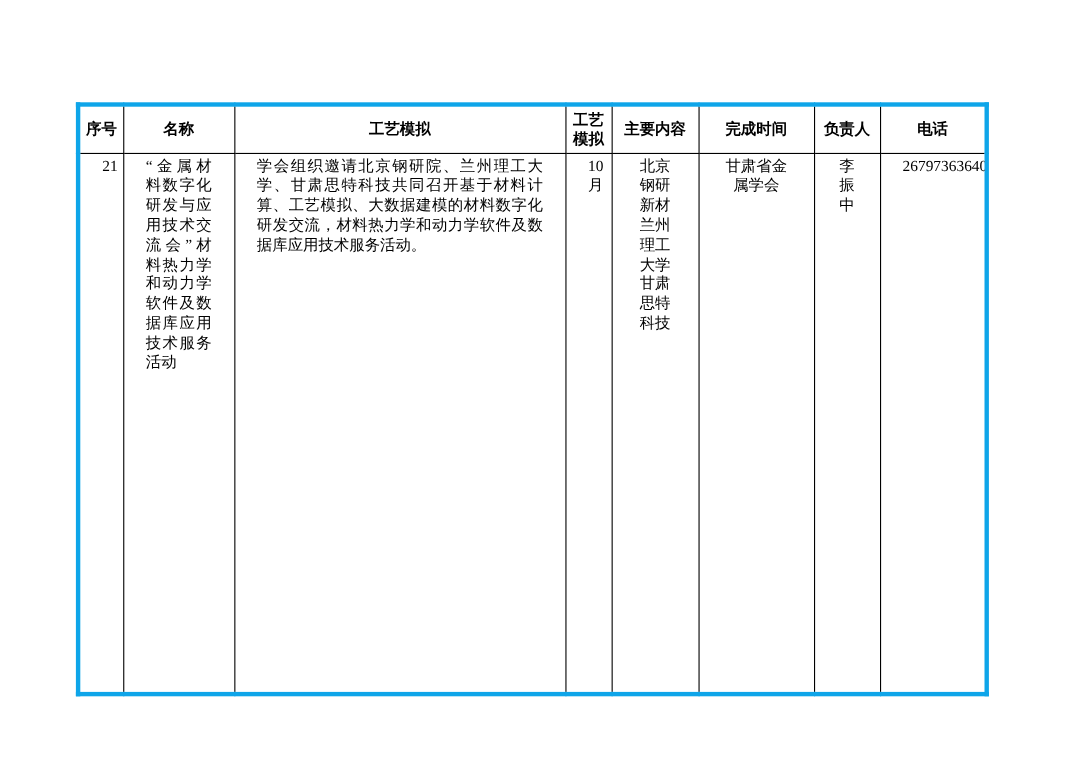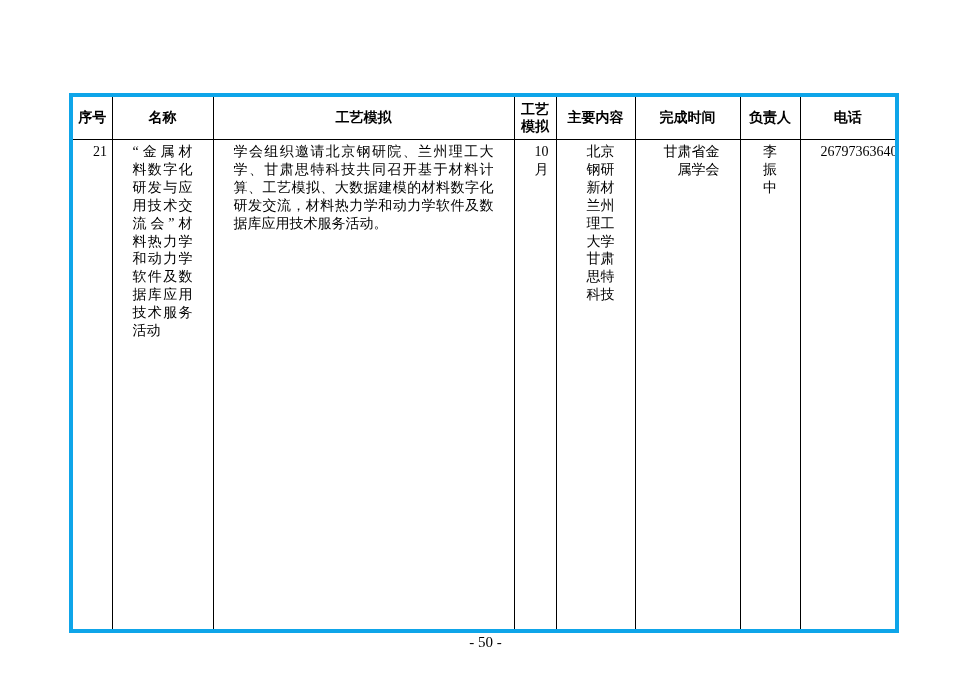--- a/index.html
+++ b/index.html
@@ -55,21 +55,21 @@
   }
   table.plan-table td {
     font-family: "Liberation Serif", serif;
     font-size: 14px;
     line-height: 1.28;
     vertical-align: top;
     padding: 3px 20px;
     height: 483px;
   }
   td.al-center { text-align: center; }
-  td.al-left   { text-align: right; }
+  td.al-left   { text-align: center; }
   td.al-justify {
     text-align: justify;
     text-justify: inter-ideograph;
   }
   .pre-line { white-space: pre-line; }
   .page-footer {
     position: absolute;
     top: 634px;
     left: 0;
     right: 0;
@@ -117,15 +117,14 @@
         <td class="al-left pre-line">北京钢研新材
 兰州理工大学
 甘肃思特科技</td>
         <td class="al-left">甘肃省金属学会</td>
         <td class="al-center">李振中</td>
         <td class="al-center">26797363640</td>
       </tr>
     </tbody>
   </table>
 
-  <div class="page-footer">- 50 -</div>
 
 </div>
 
 </body></html>

